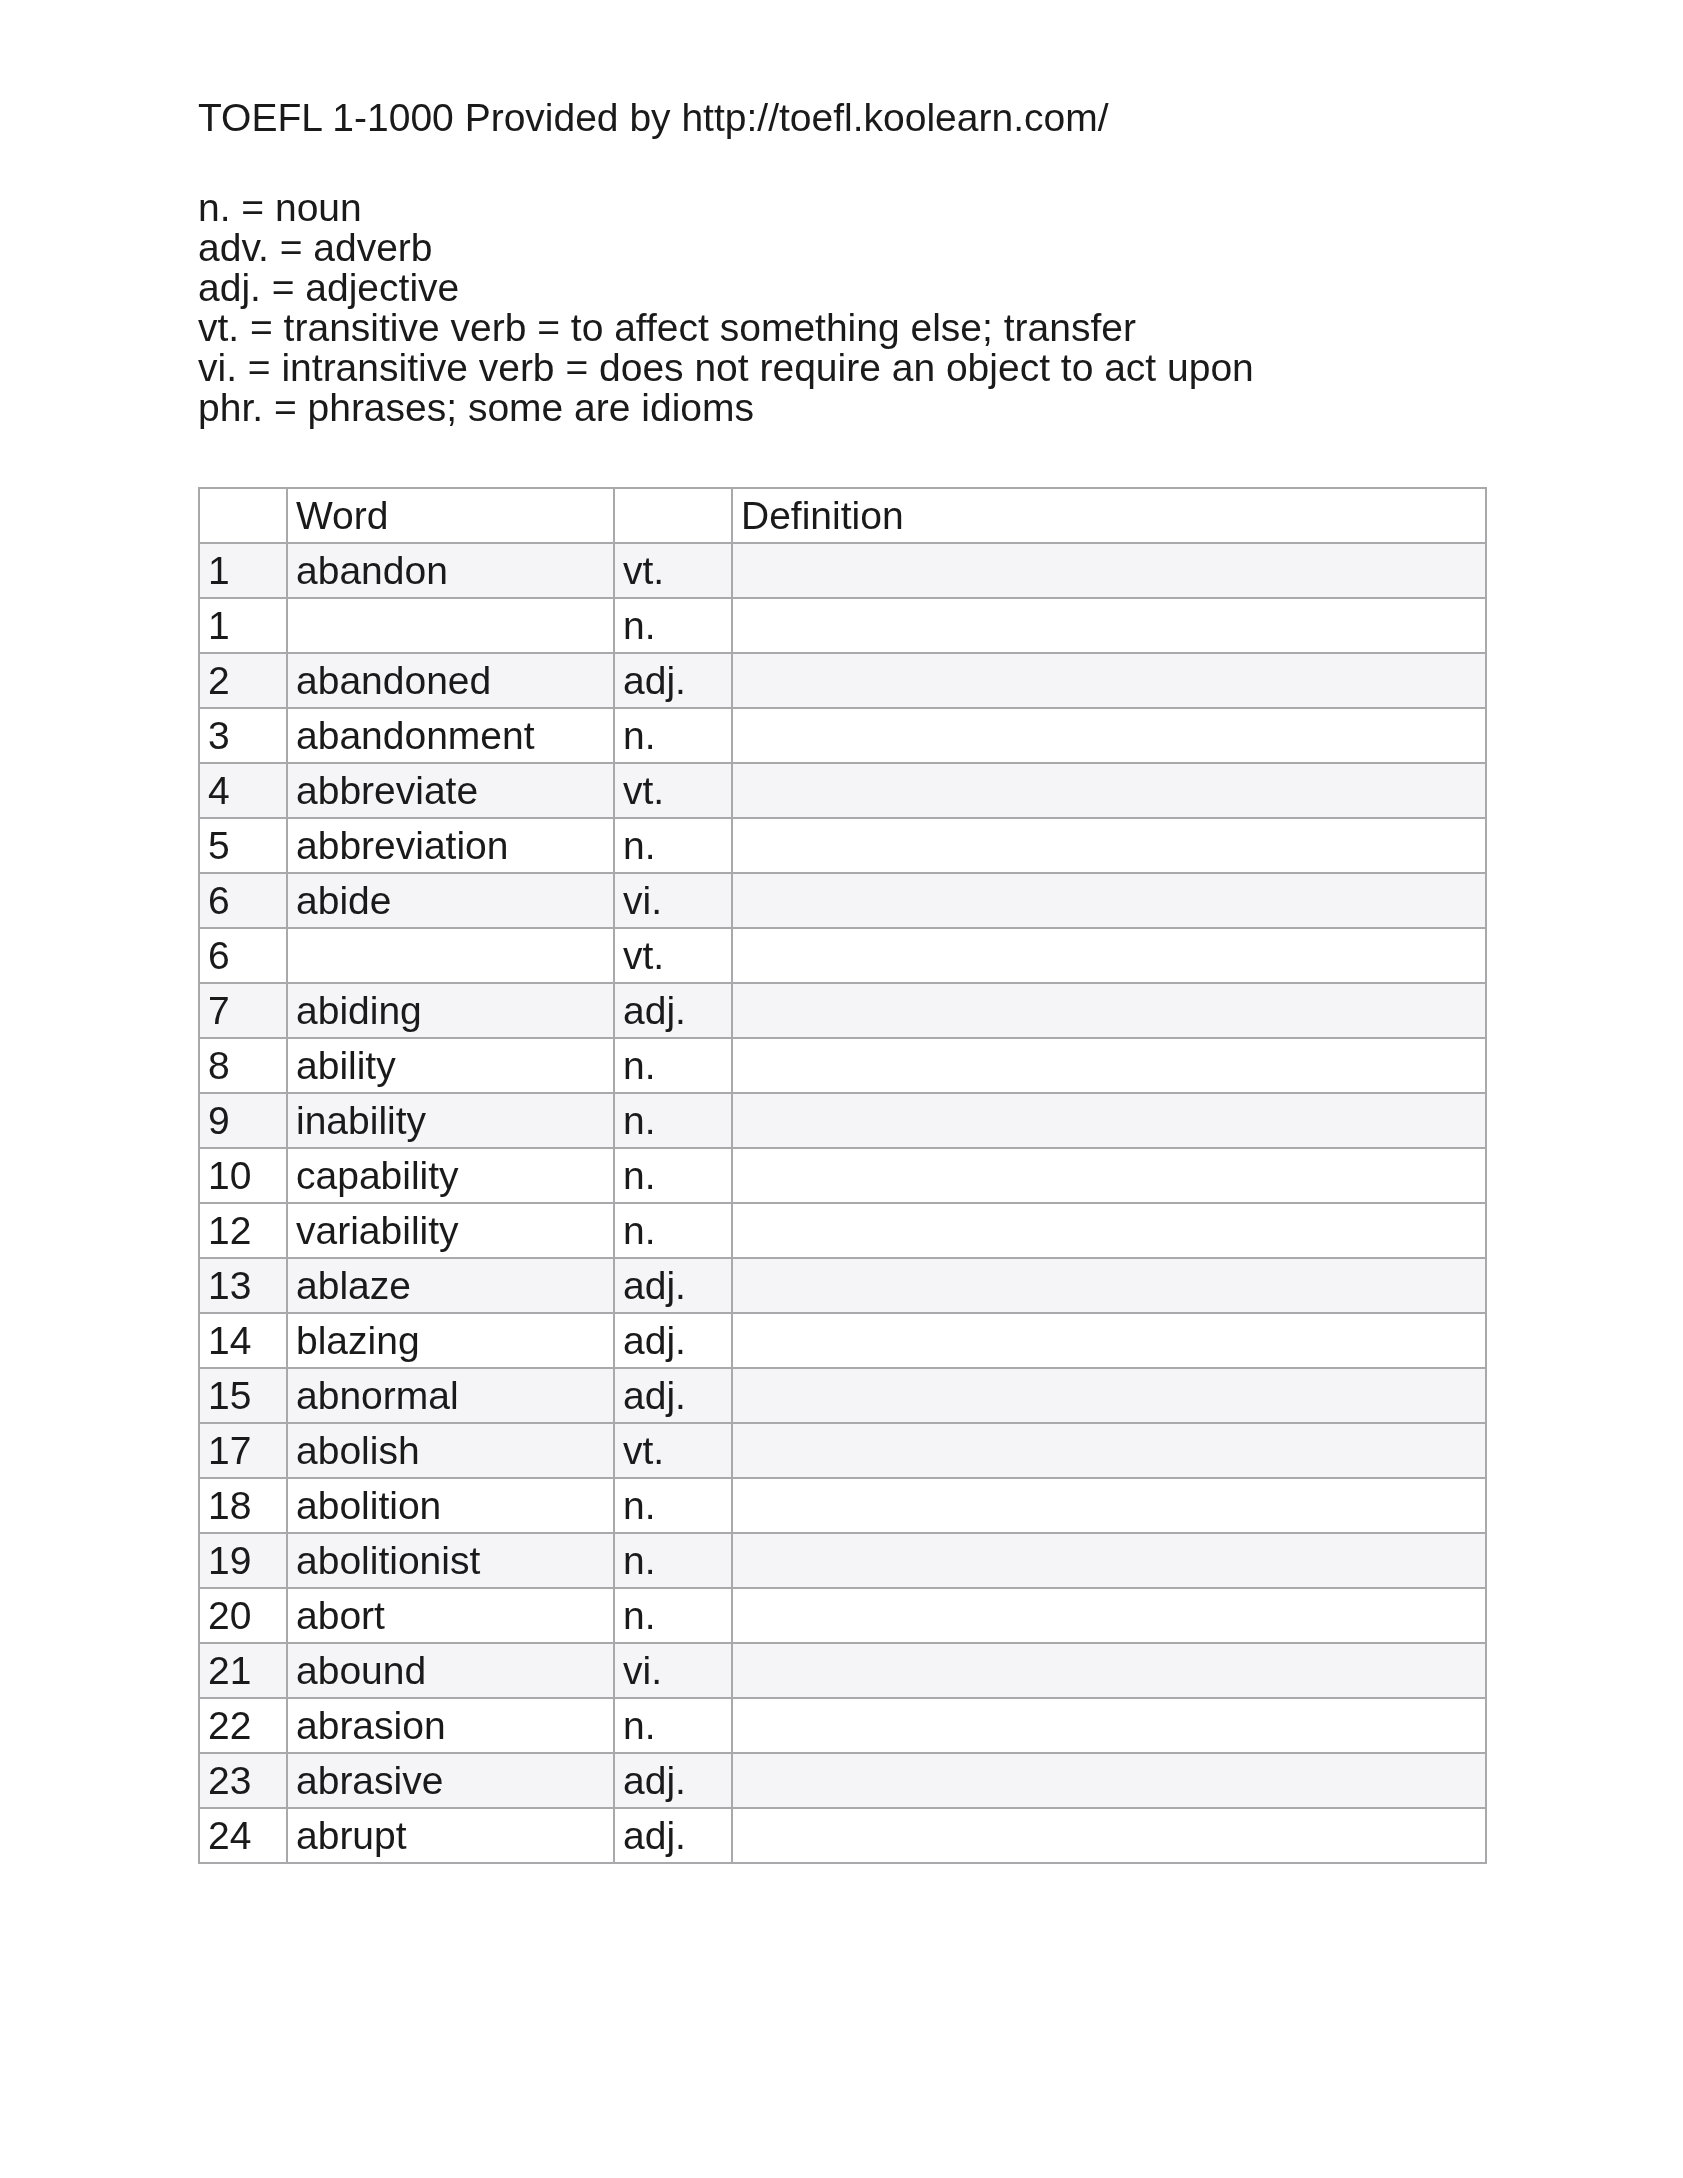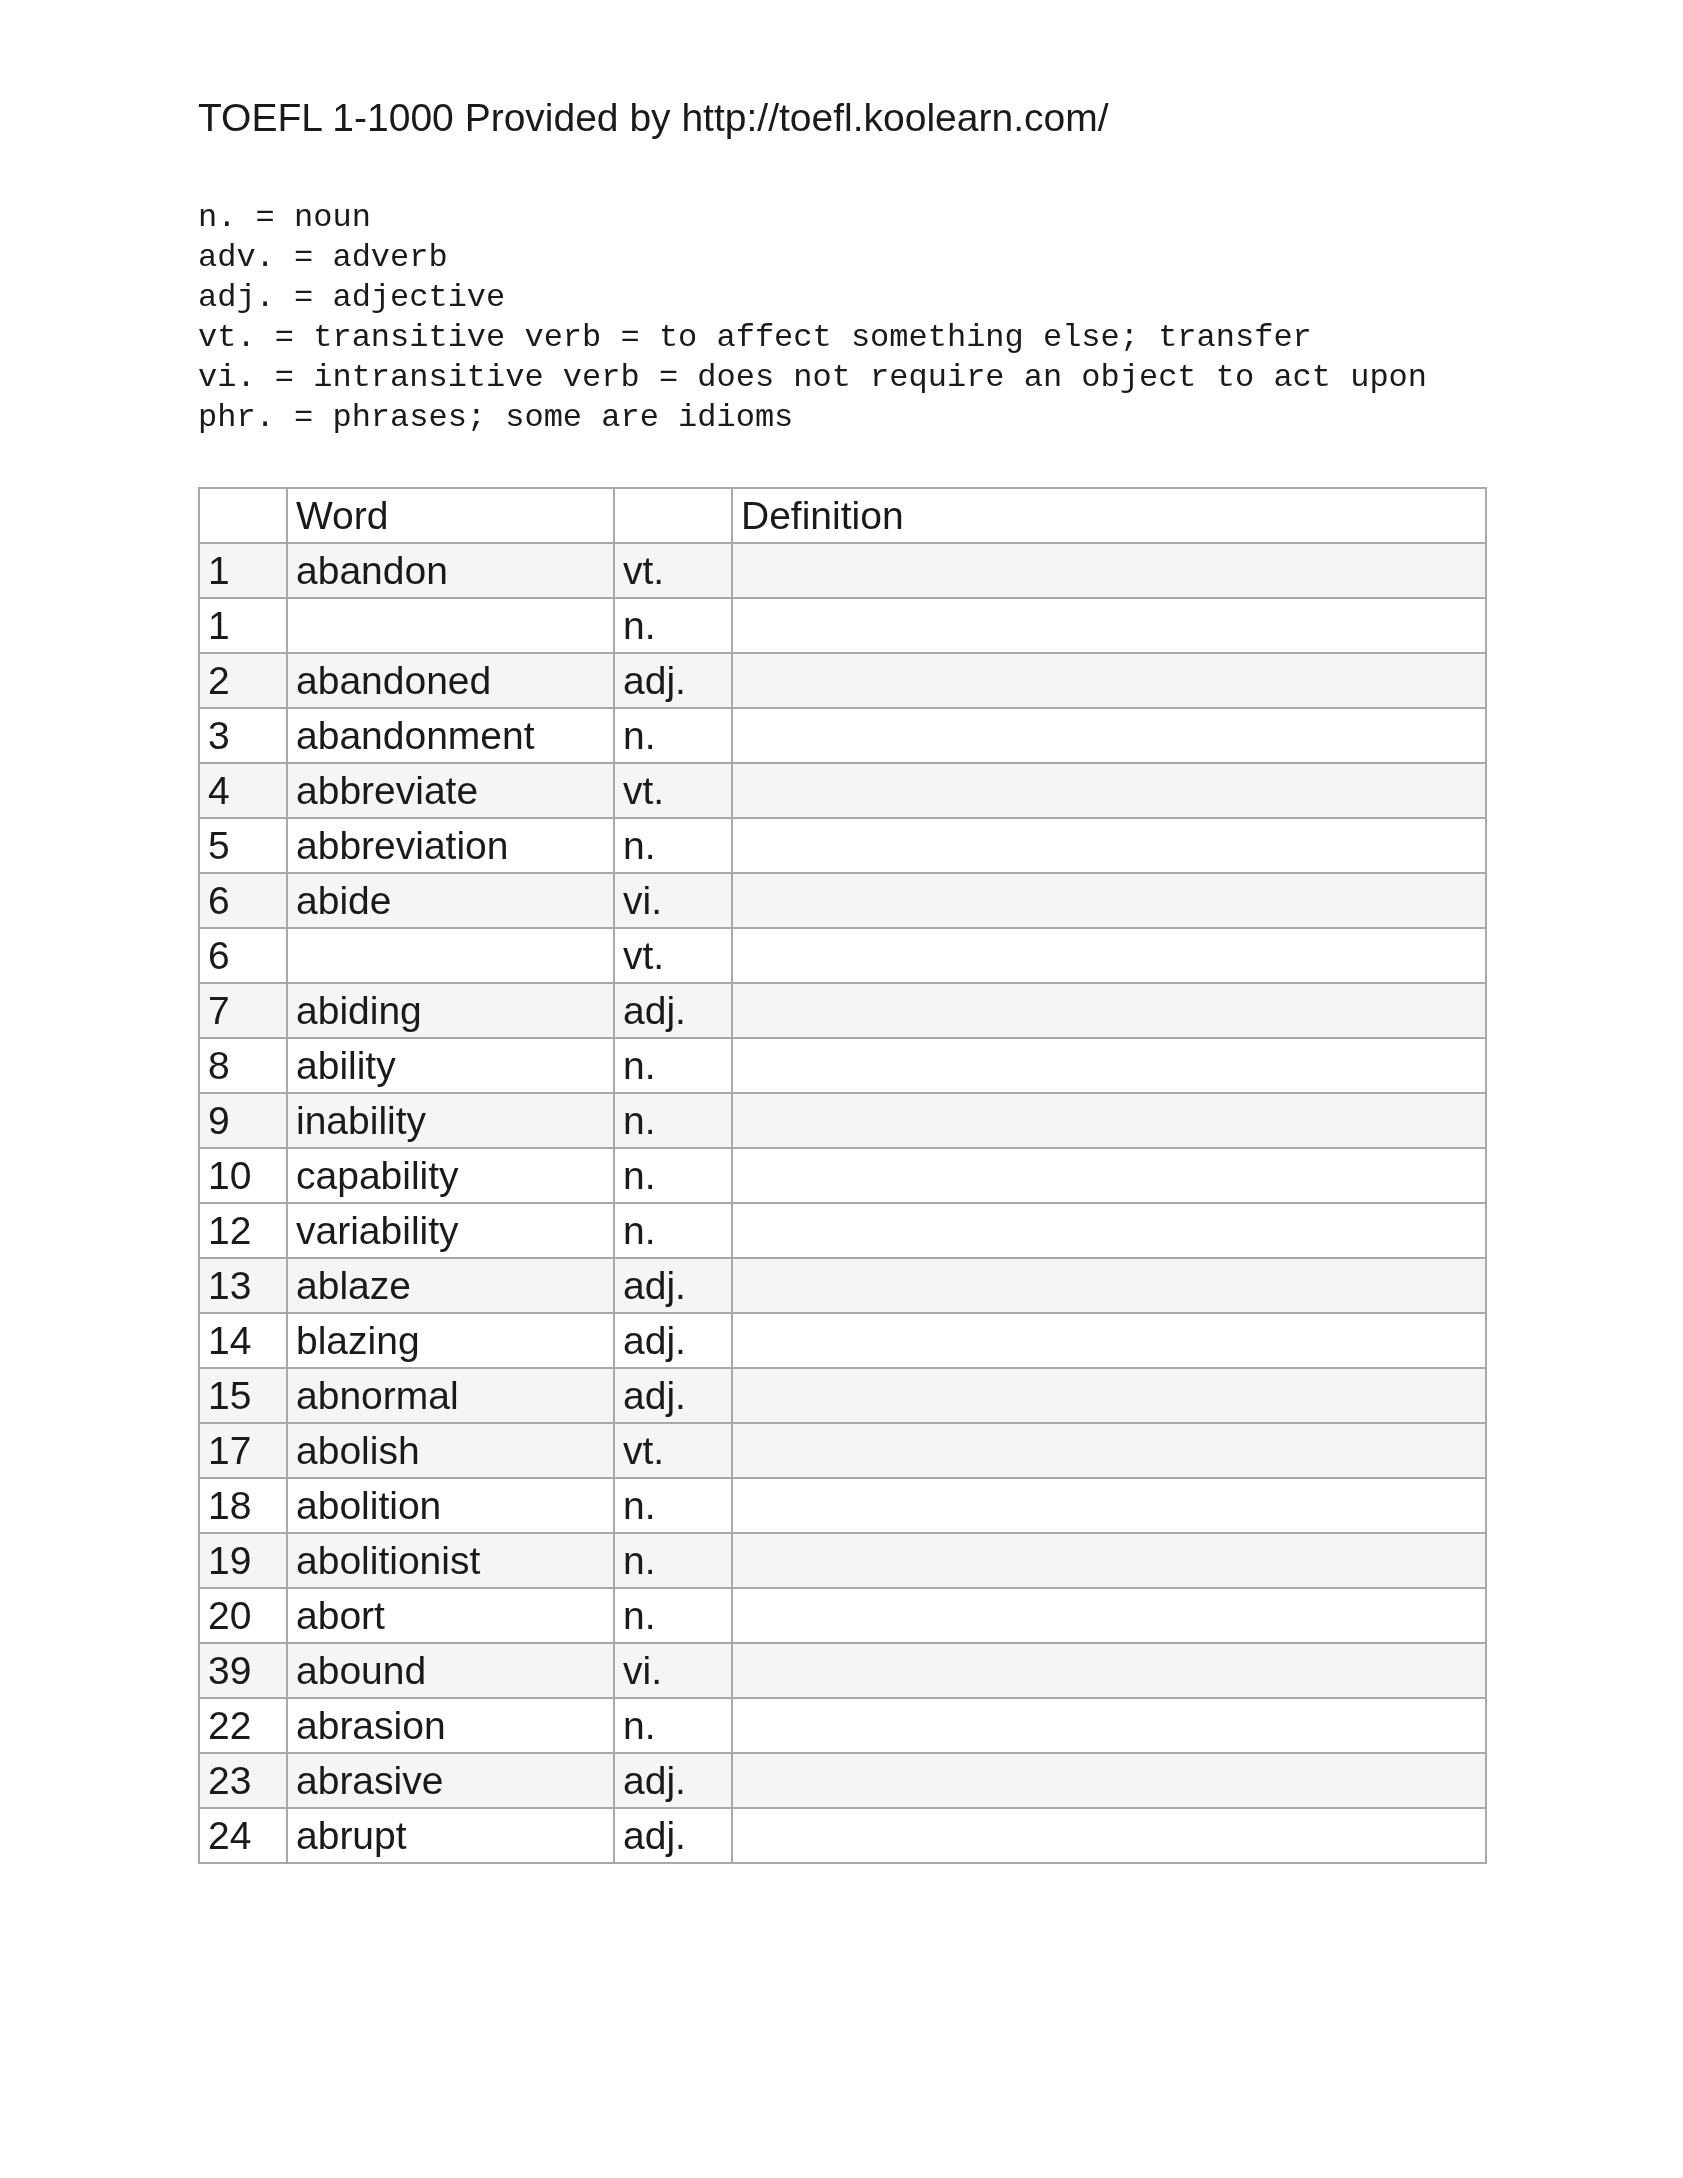--- a/index.html
+++ b/index.html
@@ -22,24 +22,23 @@
     position: absolute;
     left: 198px;
     top: 95px;
     font-size: 39px;
     line-height: 46px;
     white-space: nowrap;
   }
   .legend {
     position: absolute;
     left: 198px;
-    top: 198px;
-    font-size: 32px;
+    top: 188px;
+    font-size: 39px;
     line-height: 40px;
-    font-family: Liberation Mono, monospace;
   }
   .legend-line {
     white-space: nowrap;
   }
   table.vocab-table {
     position: absolute;
     left: 198px;
     top: 487px;
     width: 1287px;
     border-collapse: collapse;
@@ -216,21 +215,21 @@
           <td>n.</td>
           <td></td>
         </tr>
         <tr>
           <td>20</td>
           <td>abort</td>
           <td>n.</td>
           <td></td>
         </tr>
         <tr class="striped">
-          <td>39</td>
+          <td>21</td>
           <td>abound</td>
           <td>vi.</td>
           <td></td>
         </tr>
         <tr>
           <td>22</td>
           <td>abrasion</td>
           <td>n.</td>
           <td></td>
         </tr>

